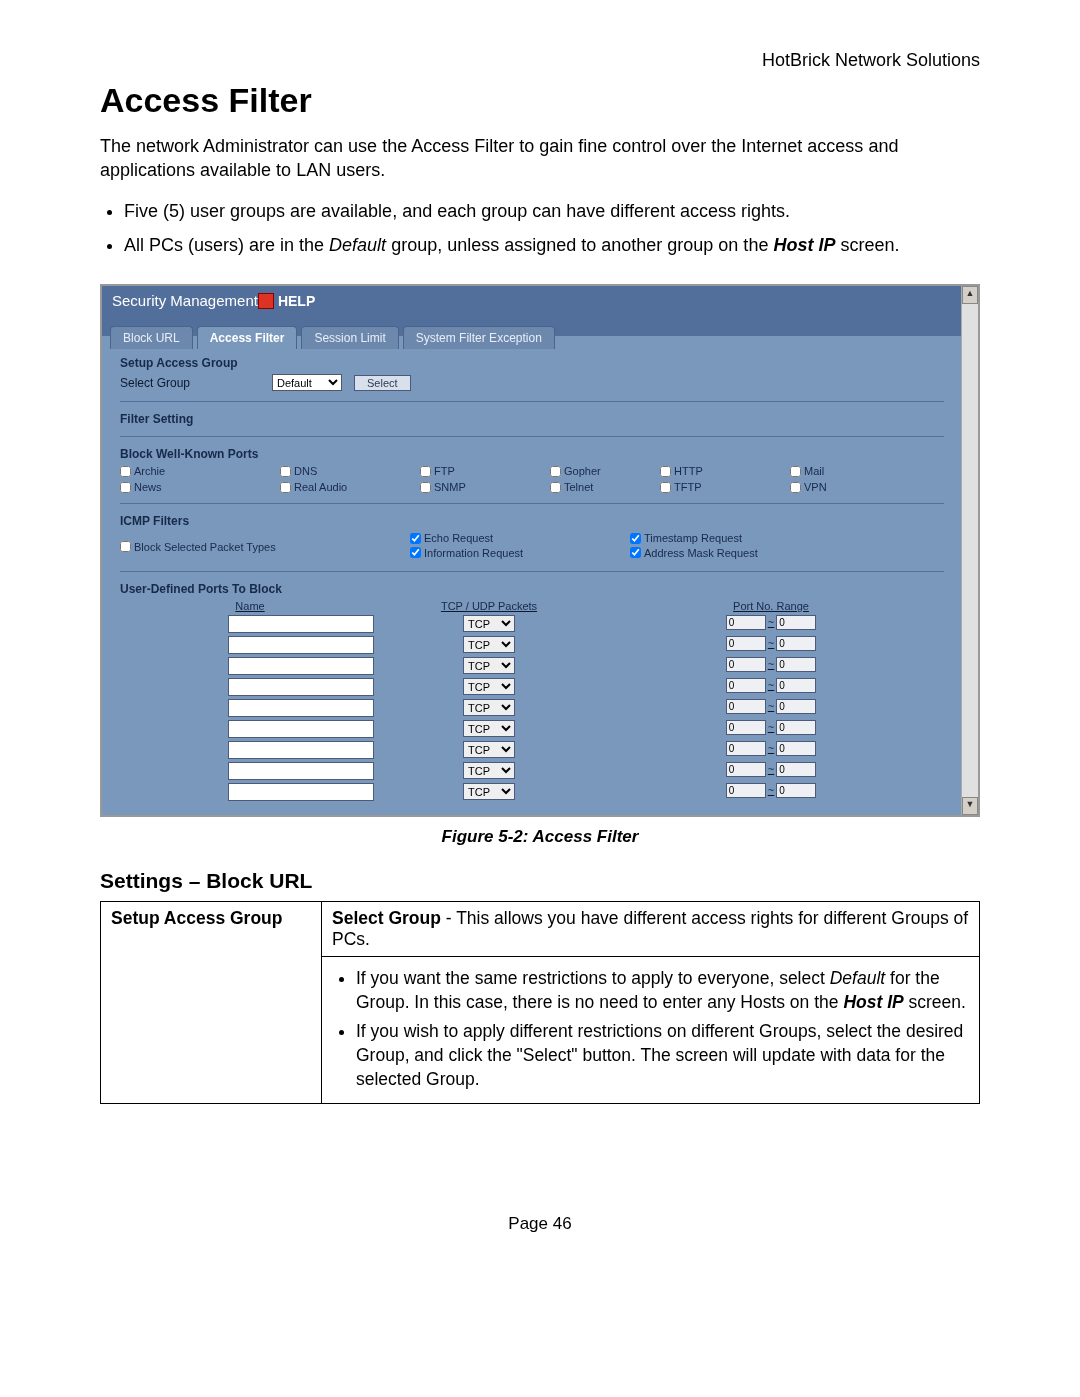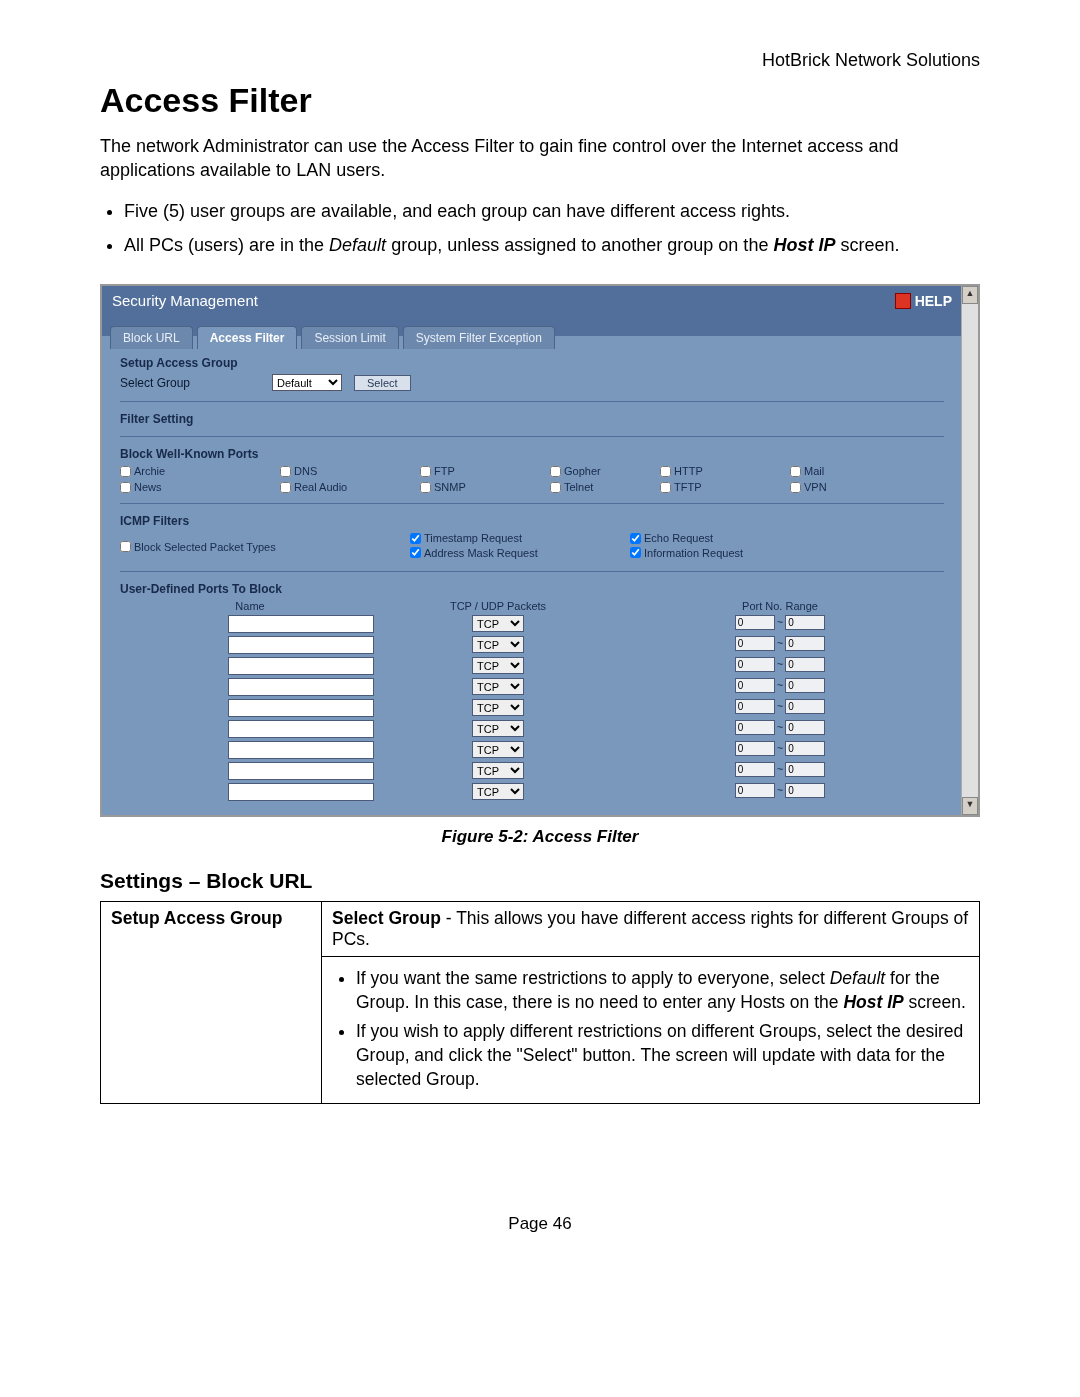--- a/index.html
+++ b/index.html
@@ -65,21 +65,21 @@
   .panel {
     margin-right: 16px;
     background: #7a97bc;
     min-height: 505px;
   }
   .panel-header {
     background: #516f9a;
     color: #fff;
     padding: 6px 10px 4px 10px;
     display: flex;
-    justify-content: space-between;
+    justify-content: flex-start;
     align-items: center;
     font-size: 15px;
   }
   .help-badge {
     display: inline-flex;
     align-items: center;
     gap: 4px;
     font-weight: bold;
     color:#fff;
     font-size:14px;
@@ -145,22 +145,23 @@
   .grid3 { display: grid; grid-template-columns: 280px 210px 1fr; gap: 4px 10px; align-items: center; margin-top: 4px; }
   .grid6 { display: grid; grid-template-columns: 150px 130px 120px 100px 120px 90px; gap: 4px 10px; margin-top: 4px; }
   .grid-icmp { display: grid; grid-template-columns: 280px 210px 1fr; gap: 4px 10px; margin-top: 4px; align-items: start;}
   .chk { display: inline-flex; align-items: center; gap: 3px; font-size: 11px; color: #172a4a;}
   .chk input { margin:0; width:11px; height:11px;}
   .radio { display: inline-flex; align-items: center; gap: 3px; font-size: 11px;}
 
   .user-table {
     display: grid;
     grid-template-columns: 260px 200px 1fr;
-    gap: 3px 18px;
+    gap: 3px 9px;
     margin-top: 4px;
+    text-decoration: underline;
   }
   .user-table .th {
     font-size: 11px;
     color: #172a4a;
     text-align: center;
   }
   .user-table input[type=text].name {
     width: 140px;
     height: 14px;
     font-size: 11px;
@@ -325,35 +326,35 @@
         <div class="hr"></div>
         <div class="section-label">ICMP Filters</div>
         <div class="grid-icmp">
           <label class="chk" style="align-self:center">
               <input type="checkbox" style=""> 
               <span>Block Selected Packet Types</span>
             </label>
           <div>
             <label class="chk">
                 <input type="checkbox" checked="" style=""> 
+                <span>Echo Request</span>
+              </label><br>
+            <label class="chk">
+                <input type="checkbox" checked="" style=""> 
+                <span>Information Request</span>
+              </label>
+          </div>
+          <div>
+            <label class="chk">
+                <input type="checkbox" checked="" style=""> 
                 <span>Timestamp Request</span>
               </label><br>
             <label class="chk">
                 <input type="checkbox" checked="" style=""> 
                 <span>Address Mask Request</span>
-              </label>
-          </div>
-          <div>
-            <label class="chk">
-                <input type="checkbox" checked="" style=""> 
-                <span>Echo Request</span>
-              </label><br>
-            <label class="chk">
-                <input type="checkbox" checked="" style=""> 
-                <span>Information Request</span>
               </label>
           </div>
         </div>
 
         <div class="hr"></div>
         <div class="section-label">User-Defined Ports To Block</div>
         <div class="user-table" id="user-table">
           <div class="th">Name</div>
           <div class="th">TCP / UDP Packets</div>
           <div class="th">Port No. Range</div>

